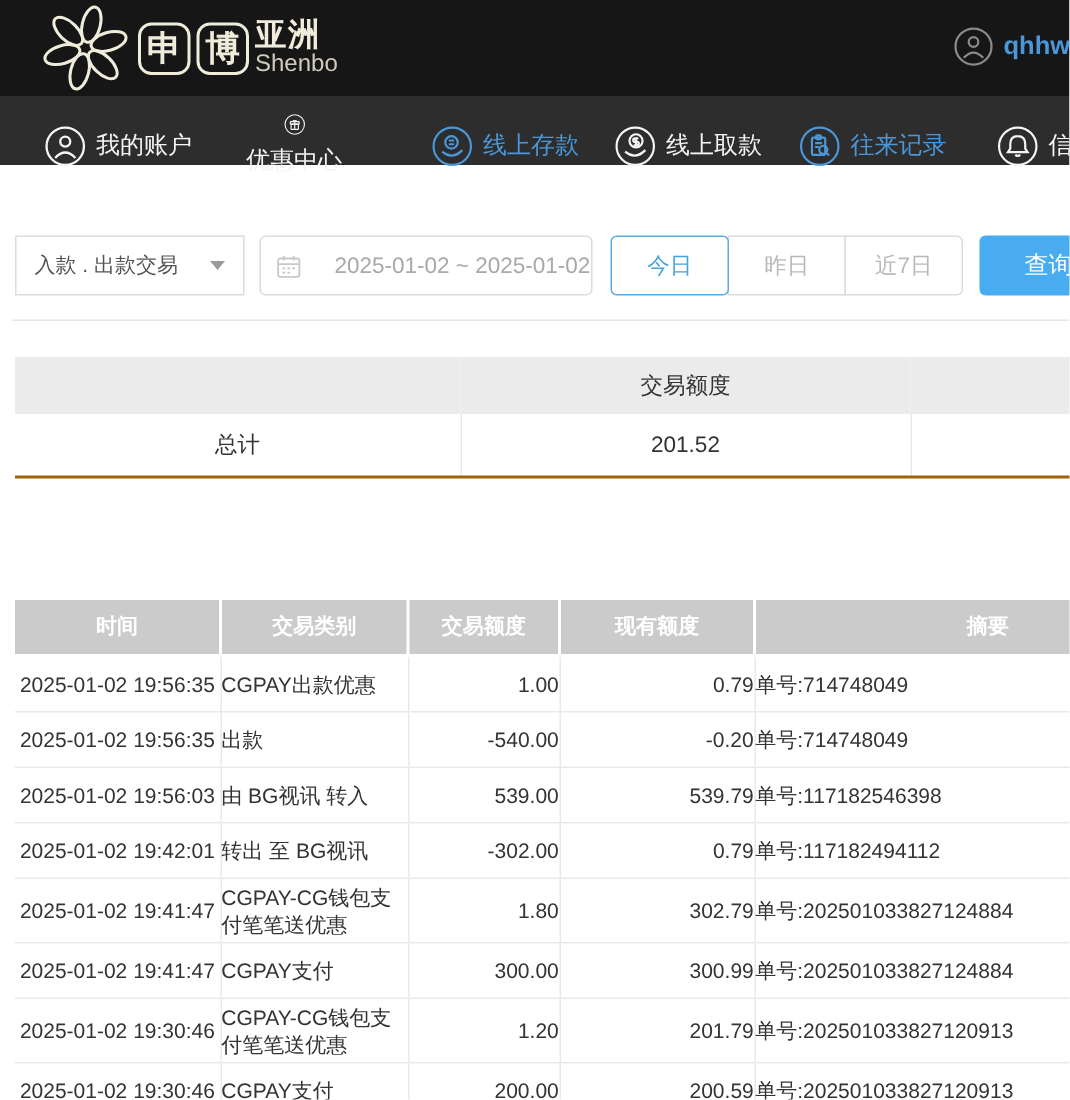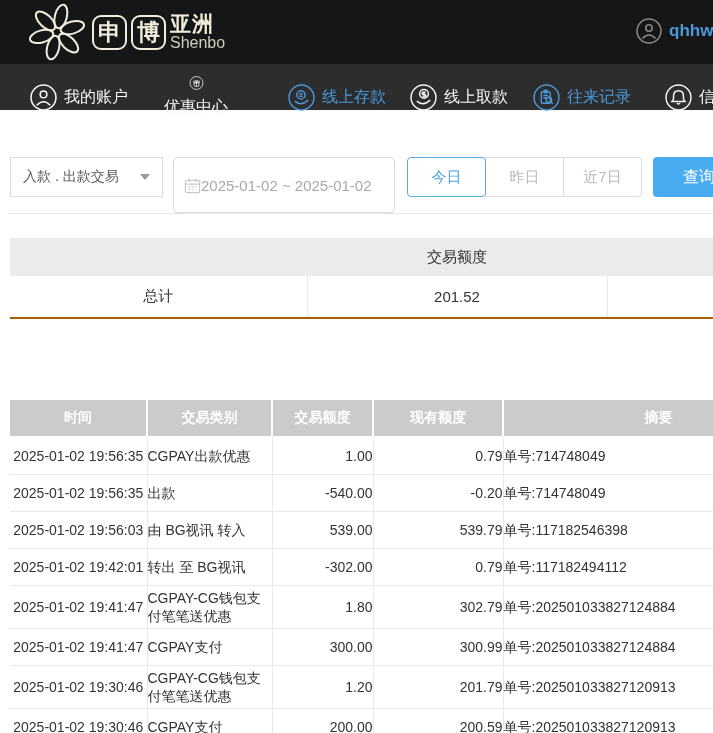--- a/index.html
+++ b/index.html
@@ -32,23 +32,23 @@
   .nav-item.blue  { color:#4a97d9; }
   
   .select-box {
     position:absolute; left:10px; top:157px; width:153px; height:40px;
     border:1px solid #dcdcdc; border-radius:0; background:#fff;
     display:flex; align-items:center; padding:0 12px; cursor:pointer;
   }
   .select-box .sel-text { font-size:14px; color:#555; flex:1; }
   .caret { width:0; height:0; border-left:5px solid transparent; border-right:5px solid transparent; border-top:6px solid #9a9a9a; }
   .date-box {
-    position:absolute; left:173px; top:157px; width:222px; height:56px;
+    position:absolute; left:173px; top:157px; width:222px; height:40px;
     border:1px solid #dcdcdc; border-radius:4px; background:#fff;
-    display:flex; align-items:center; gap:0; padding:0 10px; cursor:text;
+    display:flex; align-items:center; gap:22px; padding:0 10px; cursor:text;
   }
   .date-box svg { width:17px; height:17px; color:#c9c9c9; flex:0 0 auto; }
   .date-text { font-size:15px; color:#a9a9a9; white-space:nowrap; }
   .quick-group { position:absolute; left:407px; top:157px; height:40px; display:flex; }
   .qbtn {
     width:79px; height:40px; background:#fff; border:1px solid #dcdcdc;
     font-size:15px; color:#b9b9b9; display:flex; align-items:center; justify-content:center;
     cursor:pointer; margin-left:-1px;
   }
   .qbtn:first-child { margin-left:0; border-radius:4px 0 0 4px; }

